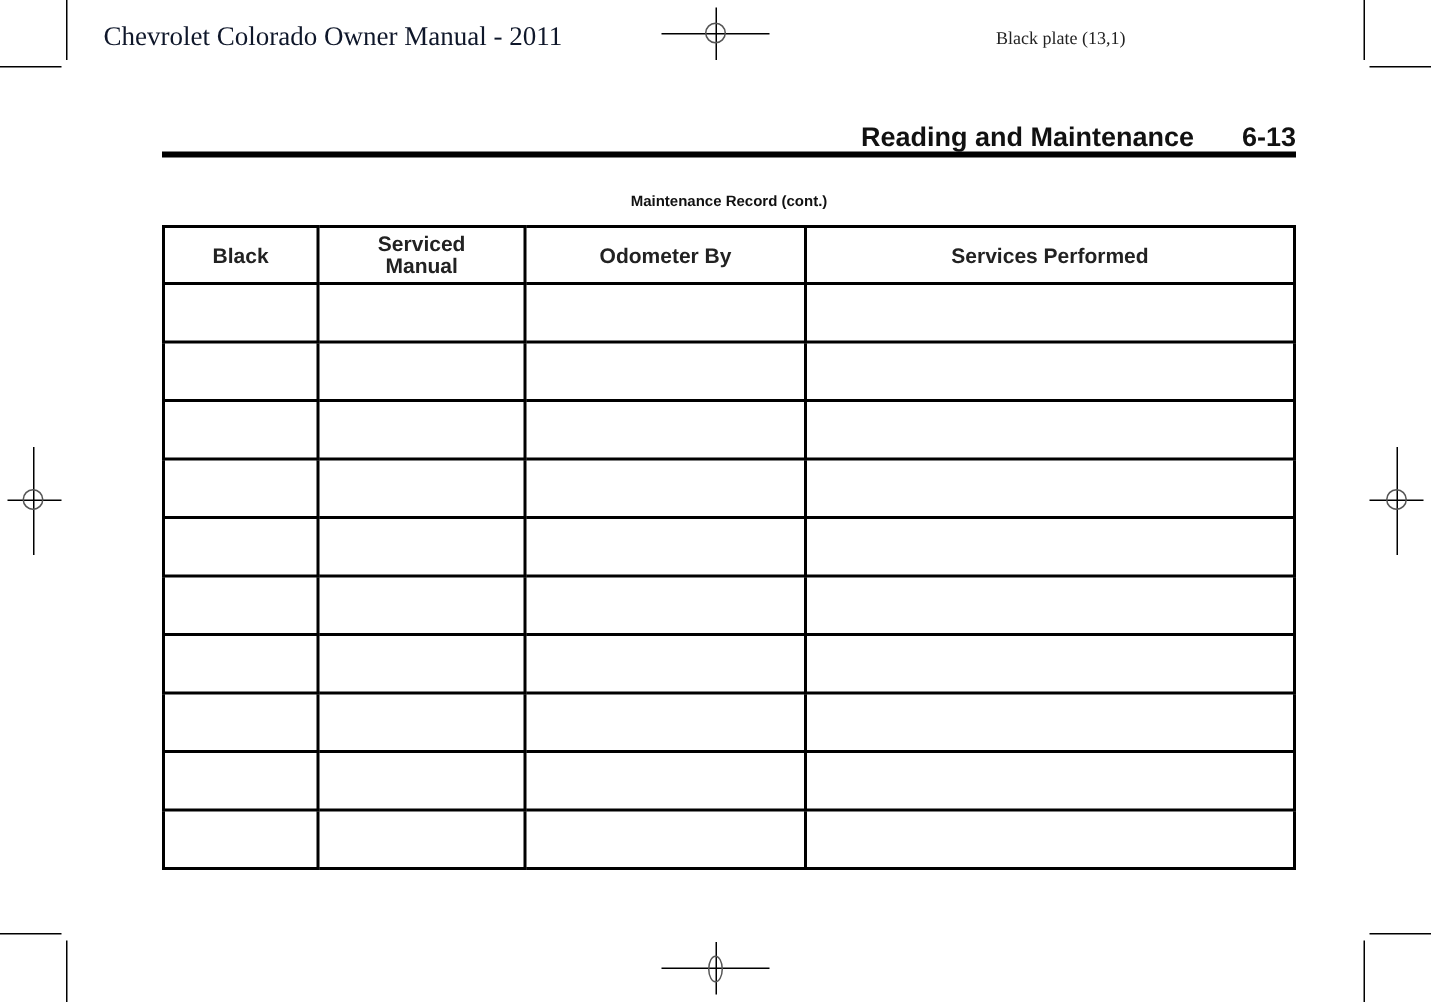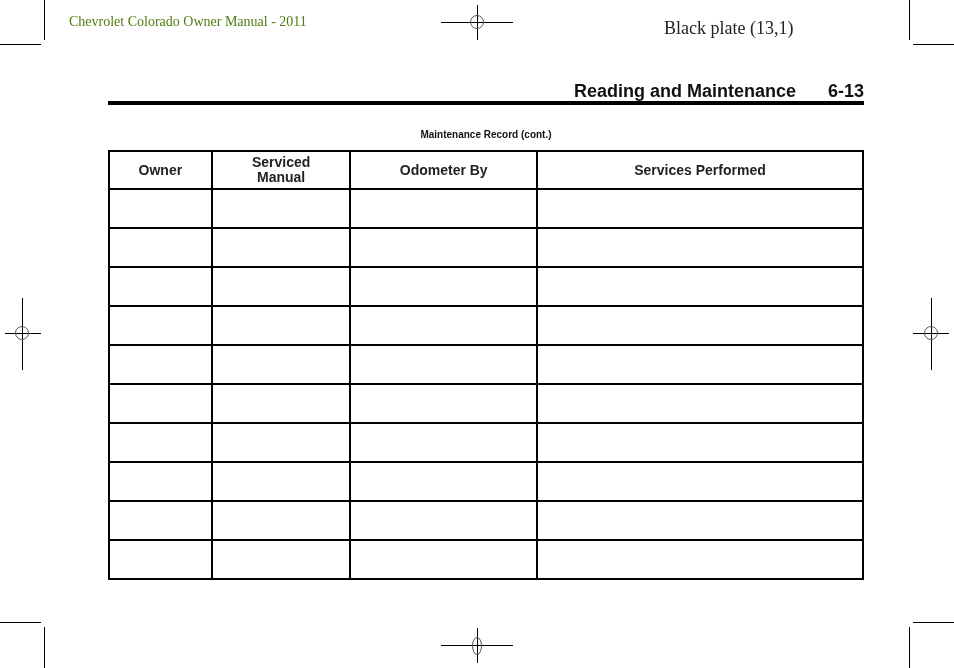--- a/index.html
+++ b/index.html
@@ -40,40 +40,40 @@
   <div class="line" style="left:913px;top:333px;width:36px;height:1px;"></div>
   <div class="line" style="left:931px;top:298px;width:1px;height:72px;"></div>
   <div class="reg" style="left:924px;top:326px;"></div>
 </div>
 <div>
   <div class="line" style="left:441px;top:645px;width:72px;height:1px;"></div>
   <div class="line" style="left:477px;top:628px;width:1px;height:35px;"></div>
   <div class="reg" style="left:472px;top:637px;width:10px;height:18px;"></div>
 </div>
 
-<div class="abs serif" style="left:69px;top:14px;font-size:14px;color:#4d7c0f;">Chevrolet Colorado Owner Manual - 2011</div>
-<div class="abs serif" style="left:664px;top:18px;font-size:18px;color:#222;">Black plate (13,1)</div>
+<div class="abs serif" style="left:69px;top:14px;font-size:18px;color:#0f172a;">Chevrolet Colorado Owner Manual - 2011</div>
+<div class="abs serif" style="left:664px;top:18px;font-size:12px;color:#222;">Black plate (13,1)</div>
 
 <div class="abs sans" style="left:108px;top:80px;width:756px;text-align:right;font-size:18px;font-weight:bold;color:#111;line-height:22px;">
   <span>Reading and Maintenance</span><span style="display:inline-block;width:32px;"></span><span>6-13</span>
 </div>
 <div class="line" style="left:108px;top:101px;width:756px;height:4px;"></div>
 
 <div class="abs sans" style="left:108px;top:129px;width:756px;text-align:center;font-size:10px;font-weight:bold;color:#111;">Maintenance Record (cont.)</div>
 
 <table class="rec">
   <colgroup>
     <col style="width:103px">
     <col style="width:139px">
     <col style="width:187px">
     <col style="width:327px">
   </colgroup>
   <thead>
     <tr>
-      <th><span>Owner</span></th>
+      <th><span>Black</span></th>
       <th><span>Serviced</span><br><span>Manual</span></th>
       <th><span>Odometer By</span></th>
       <th><span>Services Performed</span></th>
     </tr>
   </thead>
   <tbody>
     <tr>
         <td></td>
         <td></td>
         <td></td>

